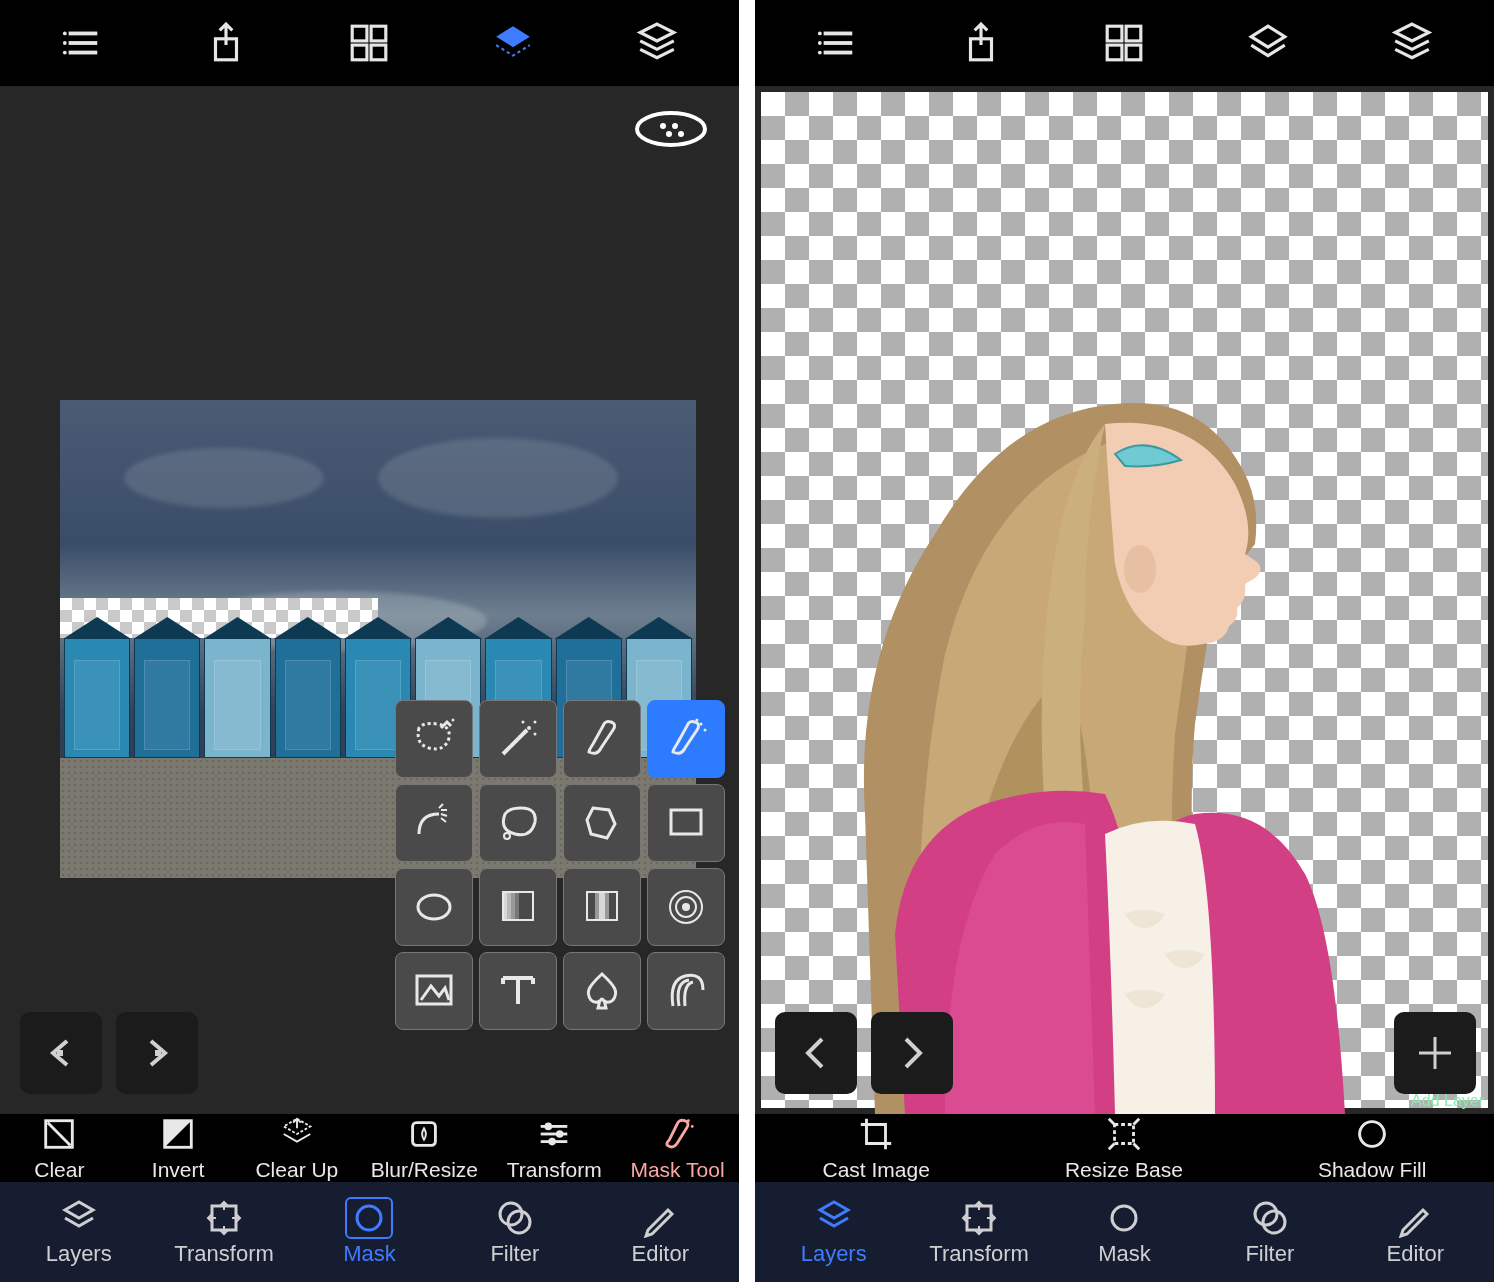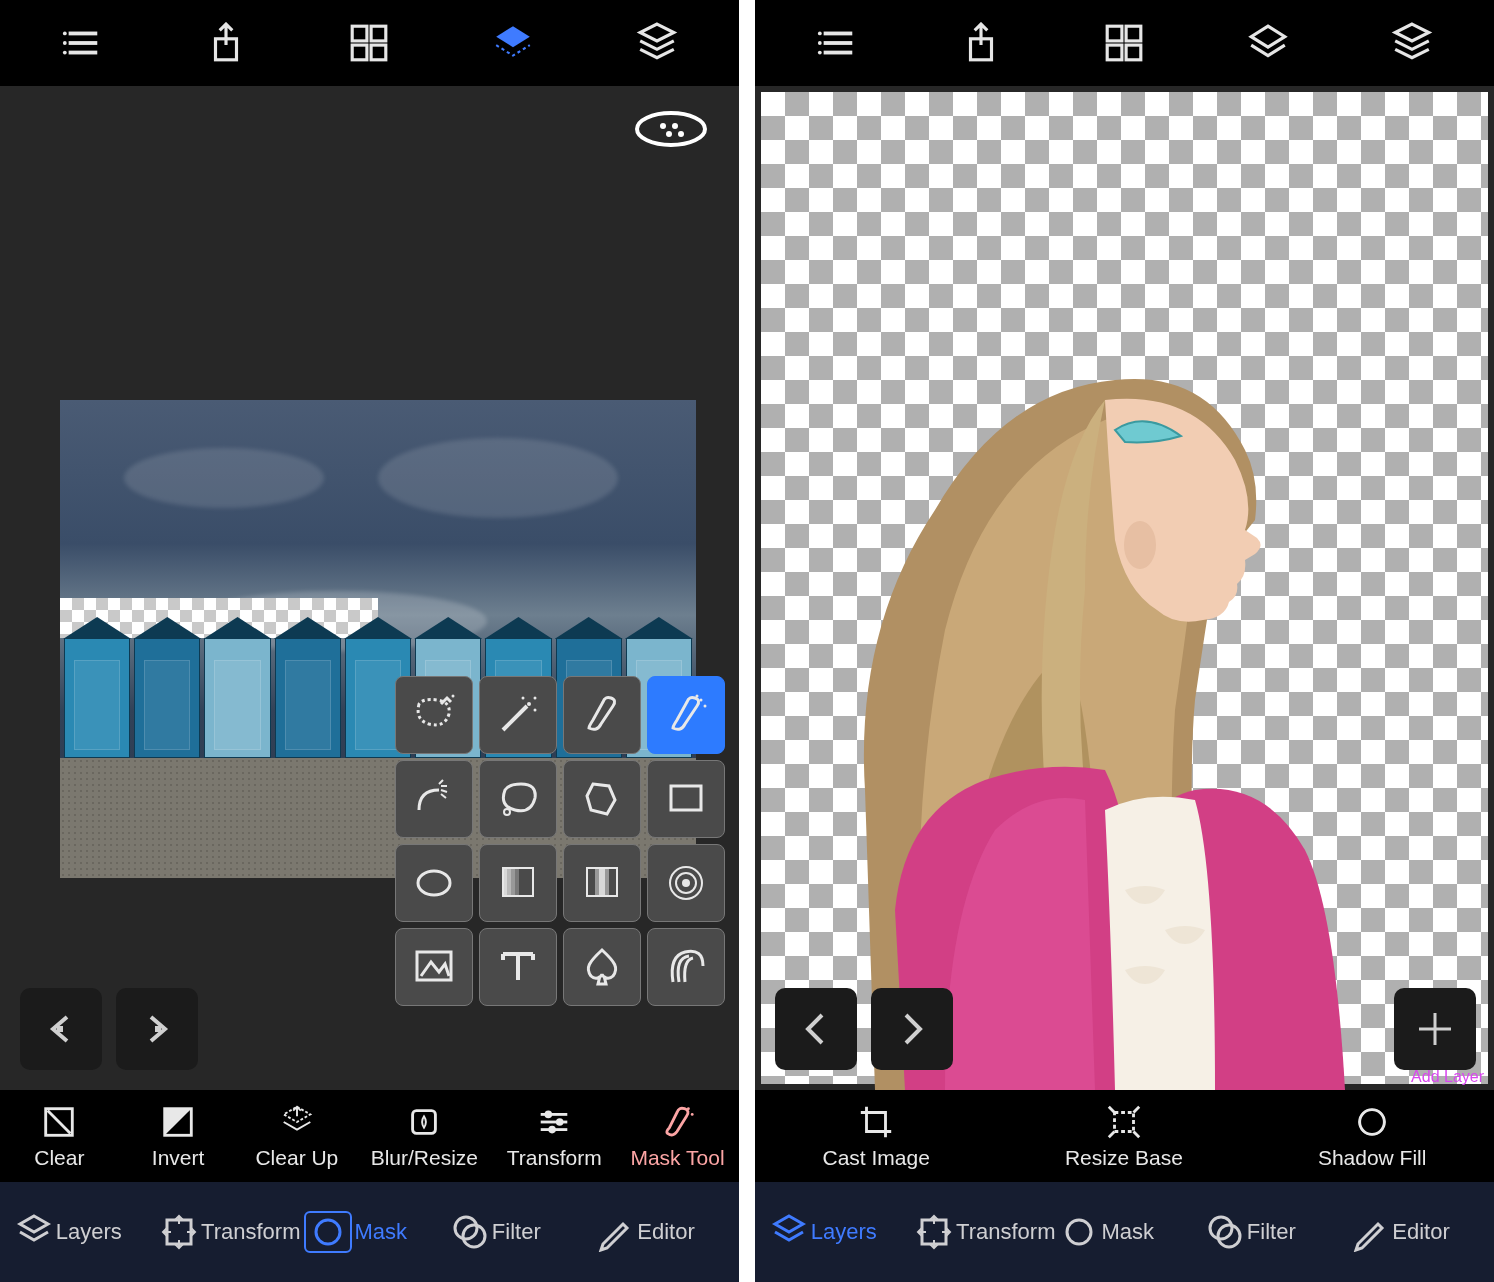--- a/index.html
+++ b/index.html
@@ -140,26 +140,26 @@
     color:#d0d0d0;
   }
 
   .addlayer {
     position:absolute; right: 18px; bottom: 20px;
     width: 82px; height: 82px; background:#1b1b1b; border-radius:10px;
     display:flex; align-items:center; justify-content:center; color:#cfcfcf;
   }
   .addlayer-label {
     position:absolute; right: 10px; bottom: 4px;
-    font-size: 16px; color:#d946ef;margin-top:48px;
+    font-size: 16px; color:#86efac;margin-top:48px;
   }
 
   
   .actionbar {
-    height: 92px;
+    height: 68px;
     background:#000;
     display:flex;
     align-items:center;
     justify-content:space-around;
     padding: 0 0;
   }
   .action {
     display:flex; flex-direction:column; align-items:center; gap:4px;
     color:#e8e8e8; font-size:21px;
     min-width: 90px;
@@ -169,21 +169,21 @@
   .action svg { width:38px; height:38px; }
 
   
   .bottomnav {
     height: 100px;
     background: #161d30;
     display:flex; align-items:center; justify-content:space-around;
     padding: 0 6px;
   }
   .navitem {
-    display:flex; align-items:center; gap:2px;
+    display:flex; flex-direction:column; align-items:center; gap:2px;
     color:#cfcfd2; font-size:22px;
     width: 130px;
   }
   .navitem.active { color:#3f7bff; }
   .navitem .icon { height:42px; display:flex; align-items:center; justify-content:center; }
   .navitem svg { width:40px; height:40px; }
   .navitem.boxed .icon { border:2px solid #3f7bff; border-radius:6px; padding:2px; }
 
   
   .fullchecker {

